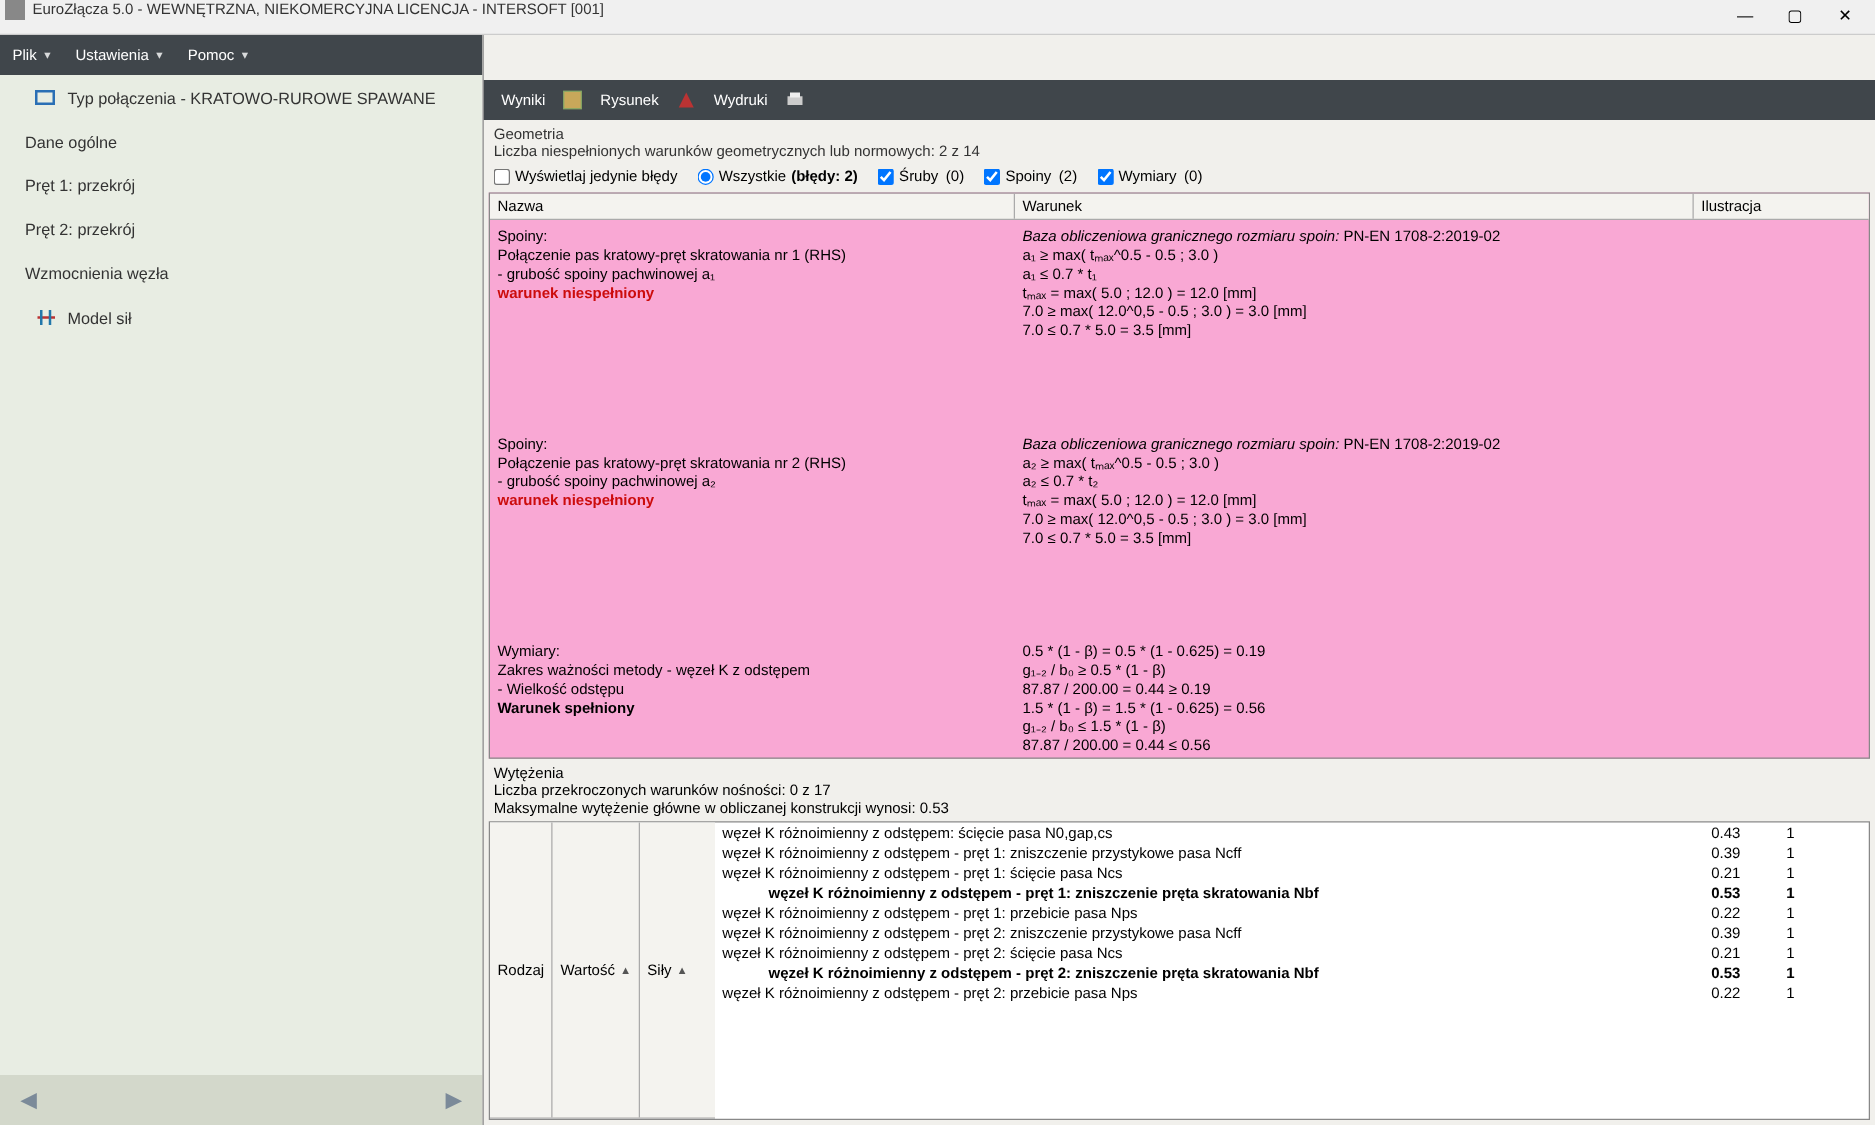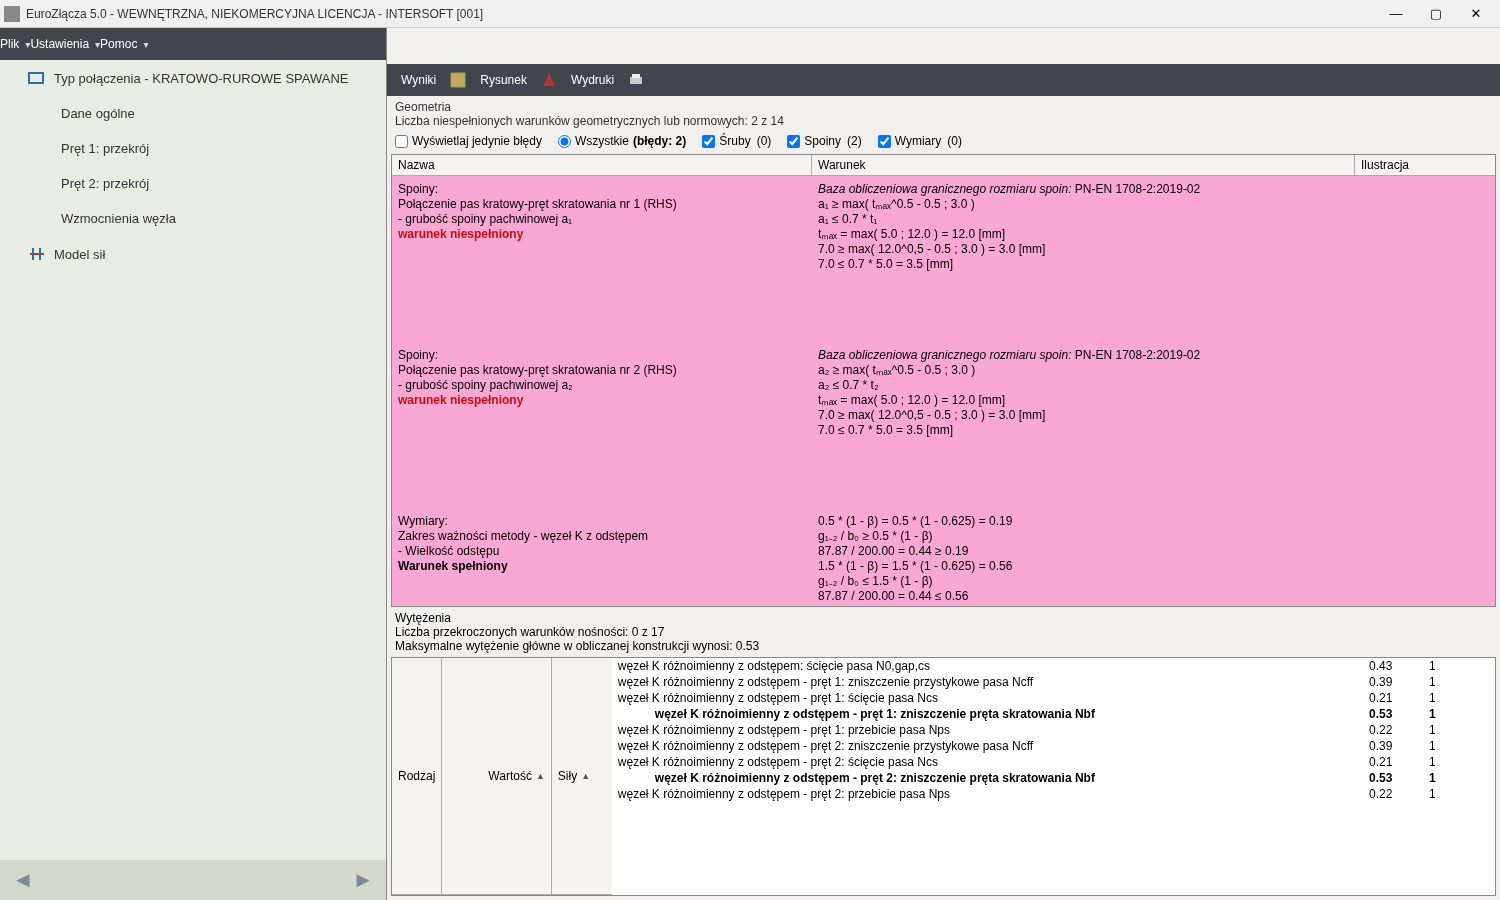--- a/index.html
+++ b/index.html
@@ -1,29 +1,29 @@
 <!DOCTYPE html>
 <html><head>
 <meta charset="utf-8">
 <style>
 * { box-sizing: border-box; margin: 0; padding: 0; }
 body { font-family: "Segoe UI", Arial, sans-serif; font-size: 12px; background: #f0f0f0; overflow: hidden; width: 1500px; height: 900px; }
-.titlebar { height: 28px; background: #f0f0f0; display: flex; align-items: center; padding: 0 4px; border-bottom: 1px solid #ccc; }
+.titlebar { height: 28px; background: #f0f0f0; display: flex; padding: 0 4px; border-bottom: 1px solid #ccc; }
 .titlebar .app-icon { width: 16px; height: 16px; background: #888; margin-right: 6px; }
 .titlebar .title { flex: 1; font-size: 12px; color: #333; }
 .titlebar .win-controls { display: flex; gap: 0; }
 .titlebar .win-btn { width: 40px; height: 24px; display: flex; align-items: center; justify-content: center; font-size: 13px; cursor: pointer; }
 .main-layout { display: flex; height: calc(900px - 28px); }
 .left-col { width: 386px; display: flex; flex-direction: column; background: #e8ede3; }
 .left-menubar { height: 32px; background: #40464b; display: flex; align-items: center; color: #fff; font-size: 12px; }
-.menu-item { padding: 0 0; display: flex; align-items: center; gap: 6px; cursor: pointer; height: 100%; text-align: center; }
+.menu-item { padding: 0 10px; display: flex; align-items: center; gap: 6px; cursor: pointer; height: 100%; text-align: center; }
 .menu-arrow { font-size: 10px; opacity: .8; }
 .nav { flex: 1; overflow: auto; }
 .nav-item { padding: 10px 12px 10px 40px; color: #333; cursor: pointer; font-size: 13px; }
-.nav-item.lvl2 { padding-left: 61px; }
+.nav-item.lvl2 { padding-left: 20px; }
 .nav-item.group { display: flex; align-items: center; gap: 8px; padding-left: 28px; font-weight: normal; }
 .nav-icon { width: 18px; height: 16px; display: inline-block; }
 .nav-icon.typ svg, .nav-icon.model svg { display: block; }
 .bottom-nav { height: 40px; background: #d3d8cb; display: flex; align-items: center; justify-content: space-between; padding: 0 12px; }
 .bottom-nav .arrow { font-size: 22px; color: #7b8a99; cursor: pointer; }
 .right-col { flex: 1; display: flex; flex-direction: column; background: #f1f0ec; border-left: 1px solid #888; }
 .toolbar { height: 32px; background: #40464b; display: flex; align-items: center; color: #fff; font-size: 12px; padding-left: 8px; gap: 8px; margin-top: 36px; }
 .toolbar .tb-btn { display: flex; align-items: center; gap: 4px; padding: 0 6px; height: 100%; cursor: pointer; }
 .tb-icon { width: 16px; height: 16px; display: inline-block; }
 .panel-header { padding: 4px 8px 2px 8px; font-size: 12px; color: #333; }
@@ -44,21 +44,21 @@
 .result-row .line { line-height: 1.25; }
 .warn-fail { color: #cc0c0c; font-weight: bold; }
 .warn-ok { font-weight: bold; }
 .cond-title { font-style: italic; }
 .wyt-section { display: flex; flex-direction: column; flex: 1; }
 .wyt-header { padding: 4px 8px 2px 8px; font-size: 12px; }
 .wyt-grid { border: 1px solid #888; margin: 2px 4px 4px 4px; background: #fff; flex: 1; display: flex; flex-direction: row; min-height: 0; }
 .wyt-head { display: flex; background: #f4f3ef; border-bottom: 1px solid #aaa; font-size: 12px; }
 .wh { padding: 3px 6px; border-right: 1px solid #aaa; display: flex; align-items: center; gap: 4px; }
 .wh.c1 { flex: 1; }
-.wh.c2 { flex: 0 0 60px; margin-left: 40px; }
+.wh.c2 { flex: 0 0 60px; }
 .wh.c3 { flex: 0 0 60px; border-right: none; align-items: center; }
 .sort-arr { font-size: 9px; color: #555; }
 .wyt-body { flex: 1; overflow-y: scroll; }
 .wyt-row { display: flex; font-size: 12px; padding: 1px 6px; }
 .wyt-row .c1 { flex: 1; }
 .wyt-row .c2 { flex: 0 0 60px; }
 .wyt-row .c3 { flex: 0 0 60px; }
 .wyt-row.max { font-weight: bold; margin-left: 37px; }
 input[type=checkbox], input[type=radio] { margin: 0; }
 .bold-err { font-weight: bold; }

